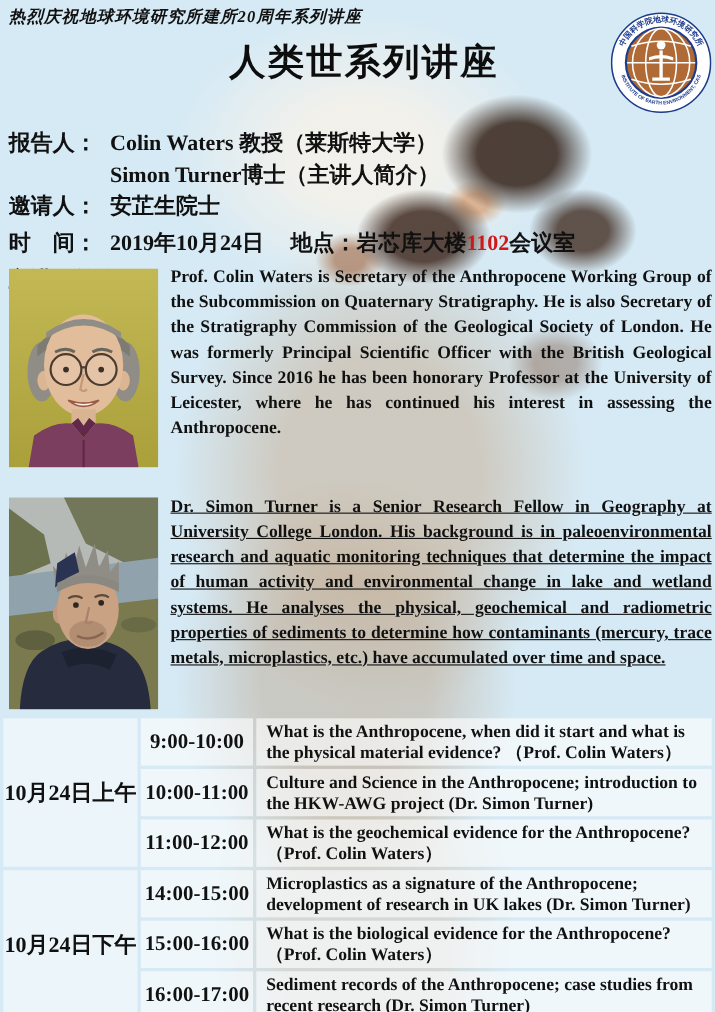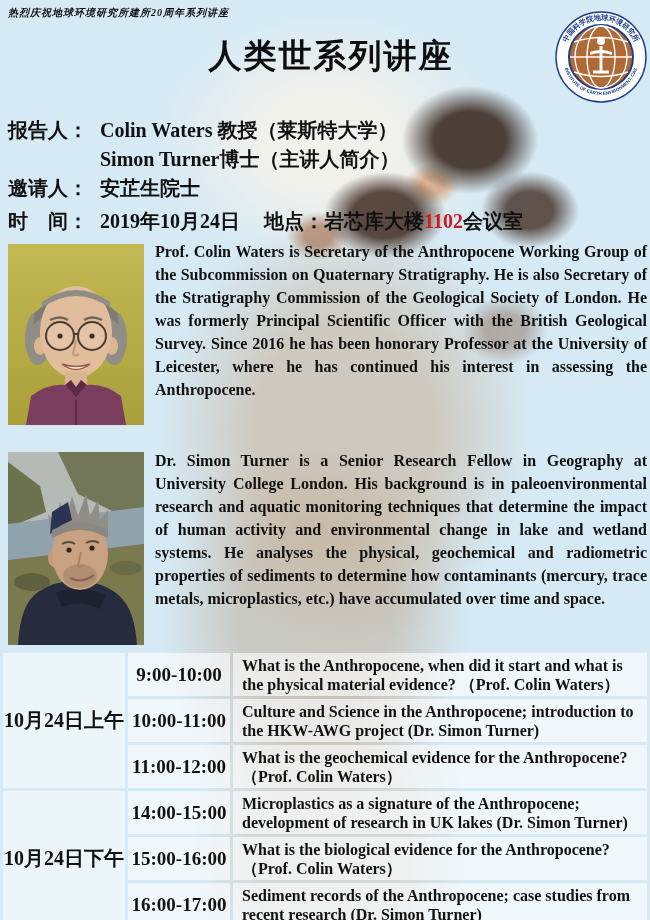--- a/index.html
+++ b/index.html
@@ -19,21 +19,21 @@
       radial-gradient(ellipse 45px 35px at 318px 236px, rgba(150,85,45,0.55) 0 30%, rgba(150,85,45,0) 70%),
       radial-gradient(ellipse 40px 30px at 432px 185px, rgba(205,120,55,0.5) 0 28%, rgba(205,120,55,0) 70%),
       radial-gradient(ellipse 60px 48px at 505px 330px, rgba(120,80,55,0.4) 0 32%, rgba(120,80,55,0) 72%),
       radial-gradient(ellipse 230px 170px at 330px 140px, rgba(246,242,234,0.85) 0 28%, rgba(246,242,234,0) 75%),
       radial-gradient(ellipse 240px 280px at 345px 430px, rgba(198,170,140,0.5) 0 38%, rgba(198,170,140,0) 78%),
       radial-gradient(ellipse 200px 240px at 315px 620px, rgba(184,156,126,0.42) 0 38%, rgba(184,156,126,0) 78%),
       radial-gradient(ellipse 180px 260px at 330px 840px, rgba(208,190,166,0.4) 0 40%, rgba(208,190,166,0) 78%);
   }
   .header-line{
     position:absolute;left:8px;top:6px;
-    font-size:10px;font-weight:bold;font-style:italic;letter-spacing:1px;
+    font-size:15px;font-weight:bold;font-style:italic;letter-spacing:1px;
   }
   .title{
     position:absolute;left:12px;right:0;top:34px;margin:0;text-align:center;
     font-family:"Liberation Sans","DejaVu Sans",sans-serif;
     font-size:33px;font-weight:bold;letter-spacing:2px;color:#0d0d0d;
   }
   .logo{position:absolute;left:555px;top:11px;width:92px;height:92px;}
   .info{position:absolute;left:8px;top:88px;width:600px;font-weight:bold;font-size:20px;margin-top:28px;}
   .info-row{display:flex;line-height:29px;}
   .info-label{flex:0 0 92px;}
@@ -42,21 +42,21 @@
   .bio-heading{margin-top:4px;line-height:30px;font-weight:bold;}
   .time-row{margin-top:4px;}
   .photo{position:absolute;left:8px;overflow:hidden;}
   .photo-colin{top:244px;width:136px;height:181px;}
   .photo-simon{top:452px;width:136px;height:193px;}
   .bio-text{
     position:absolute;left:155px;width:492px;
     font-size:16px;font-weight:bold;line-height:23px;text-align:justify;
   }
   .bio-colin{top:240px;}
-  .bio-simon{top:449px;}
+  .bio-simon{top:449px;text-decoration:underline;}
   .schedule{
     position:absolute;left:0;top:650px;width:650px;
     border-collapse:separate;border-spacing:3px;
     font-weight:bold;
   }
   .schedule td{background:rgba(255,255,255,0.62);vertical-align:middle;}
   td.c-date{width:101px;font-size:20px;text-align:left;white-space:nowrap;background:rgba(255,255,255,0.5);}
   td.c-time{width:100px;font-size:19px;text-align:center;white-space:nowrap;}
   td.c-topic{font-size:16px;line-height:19px;padding:2px 6px 2px 9px;height:39px;}
 </style>

